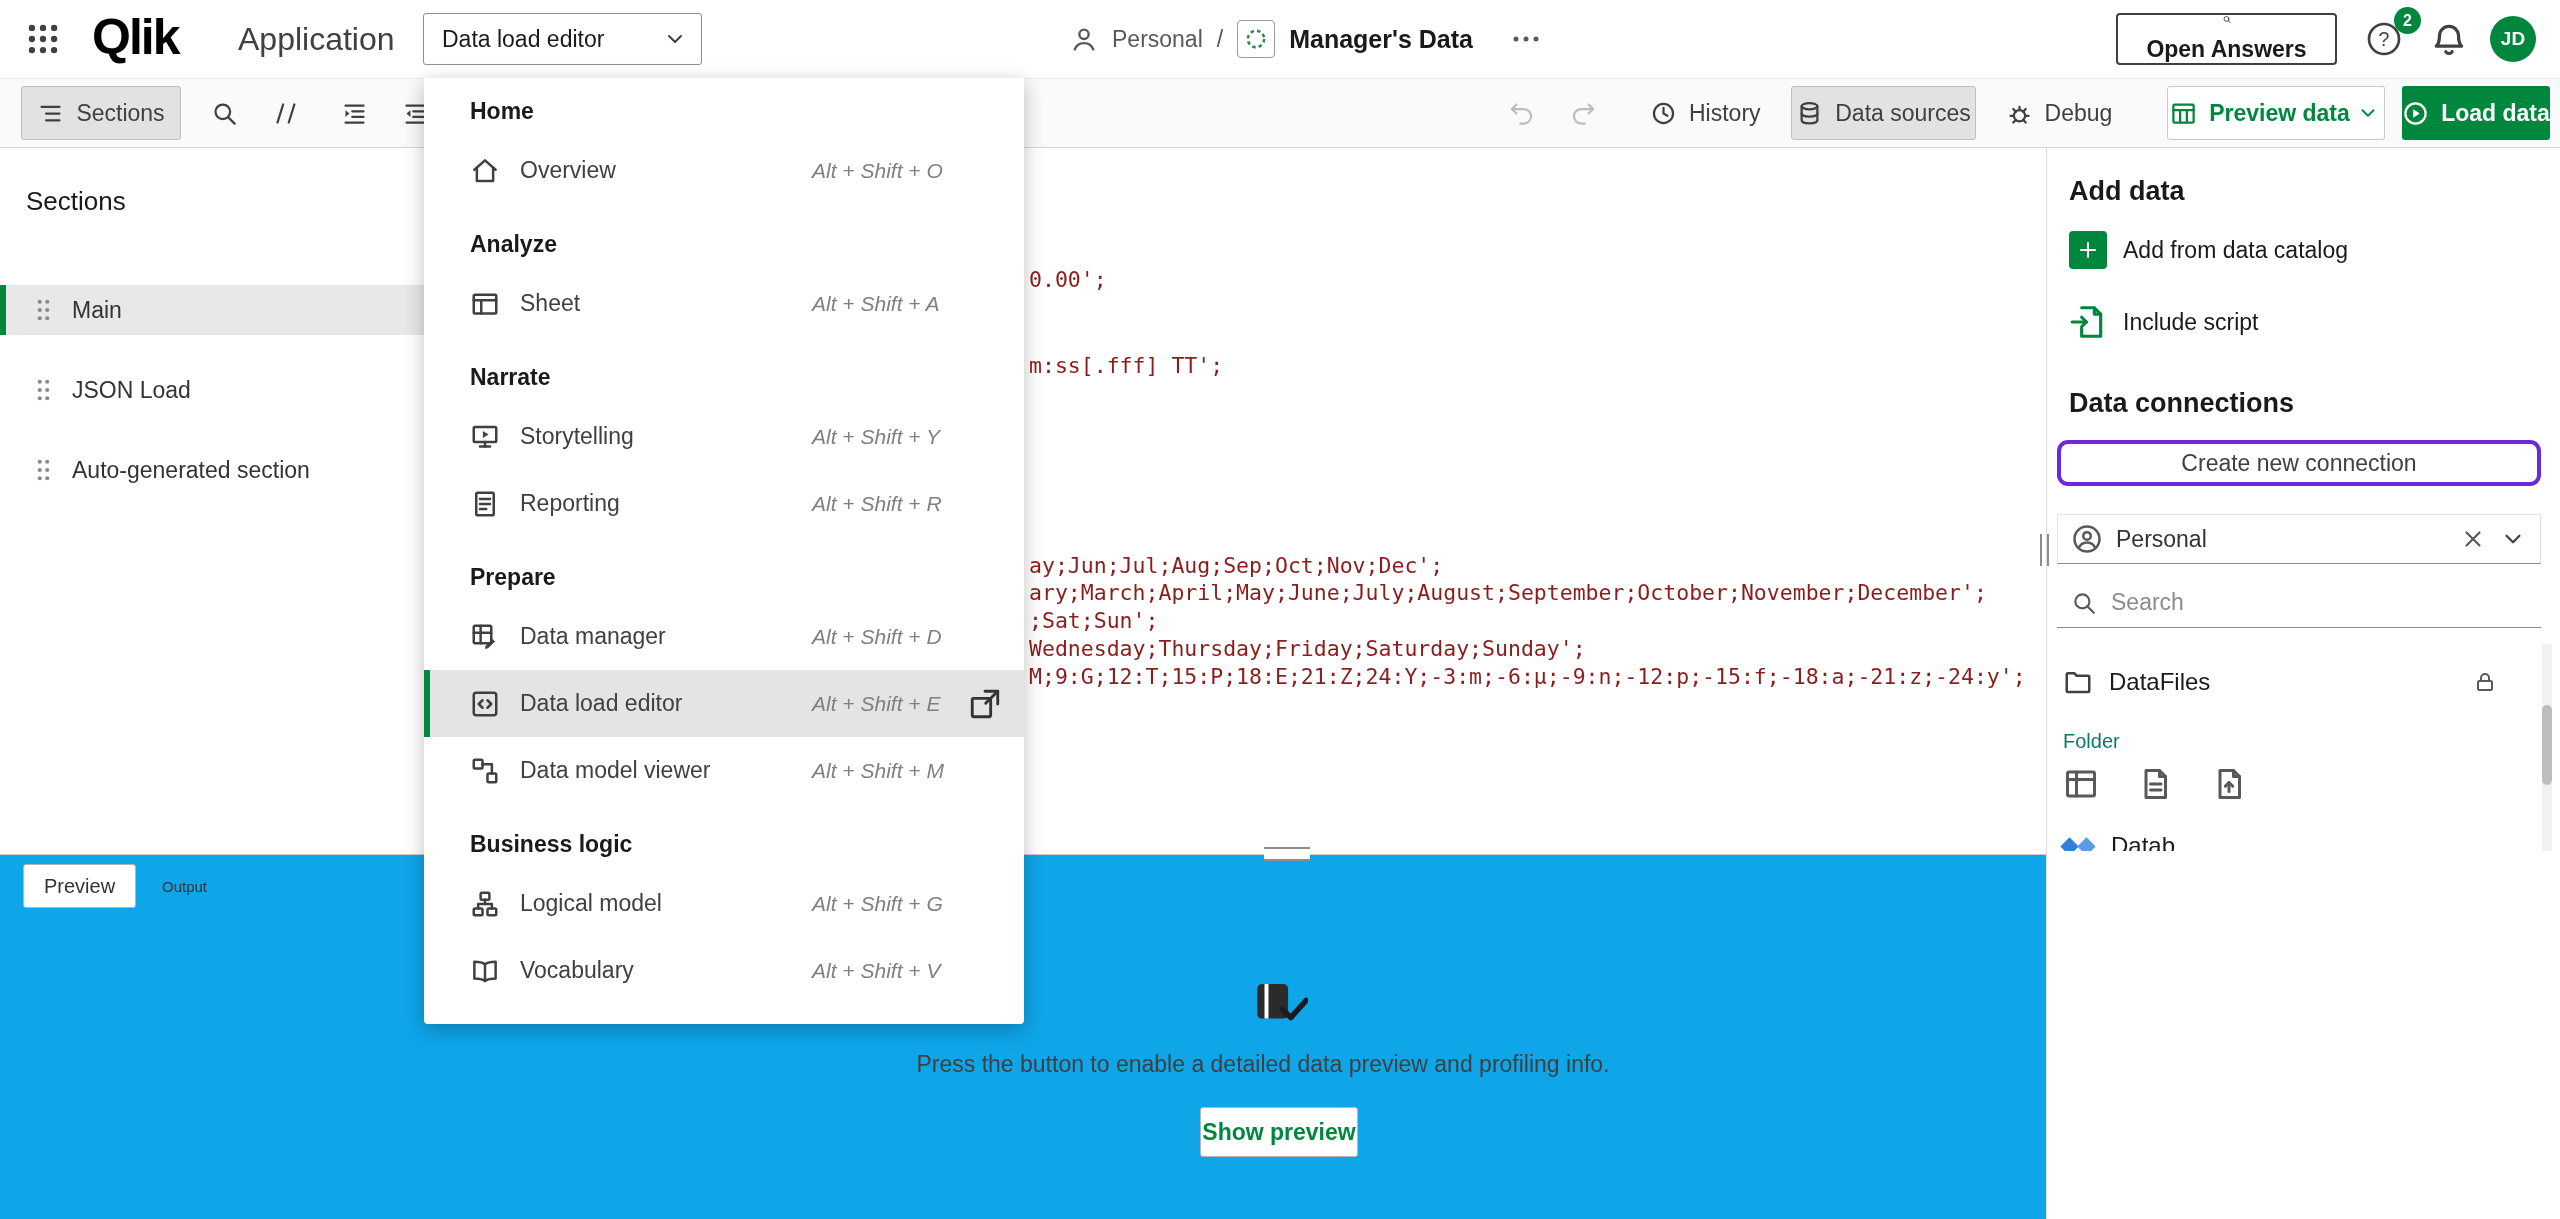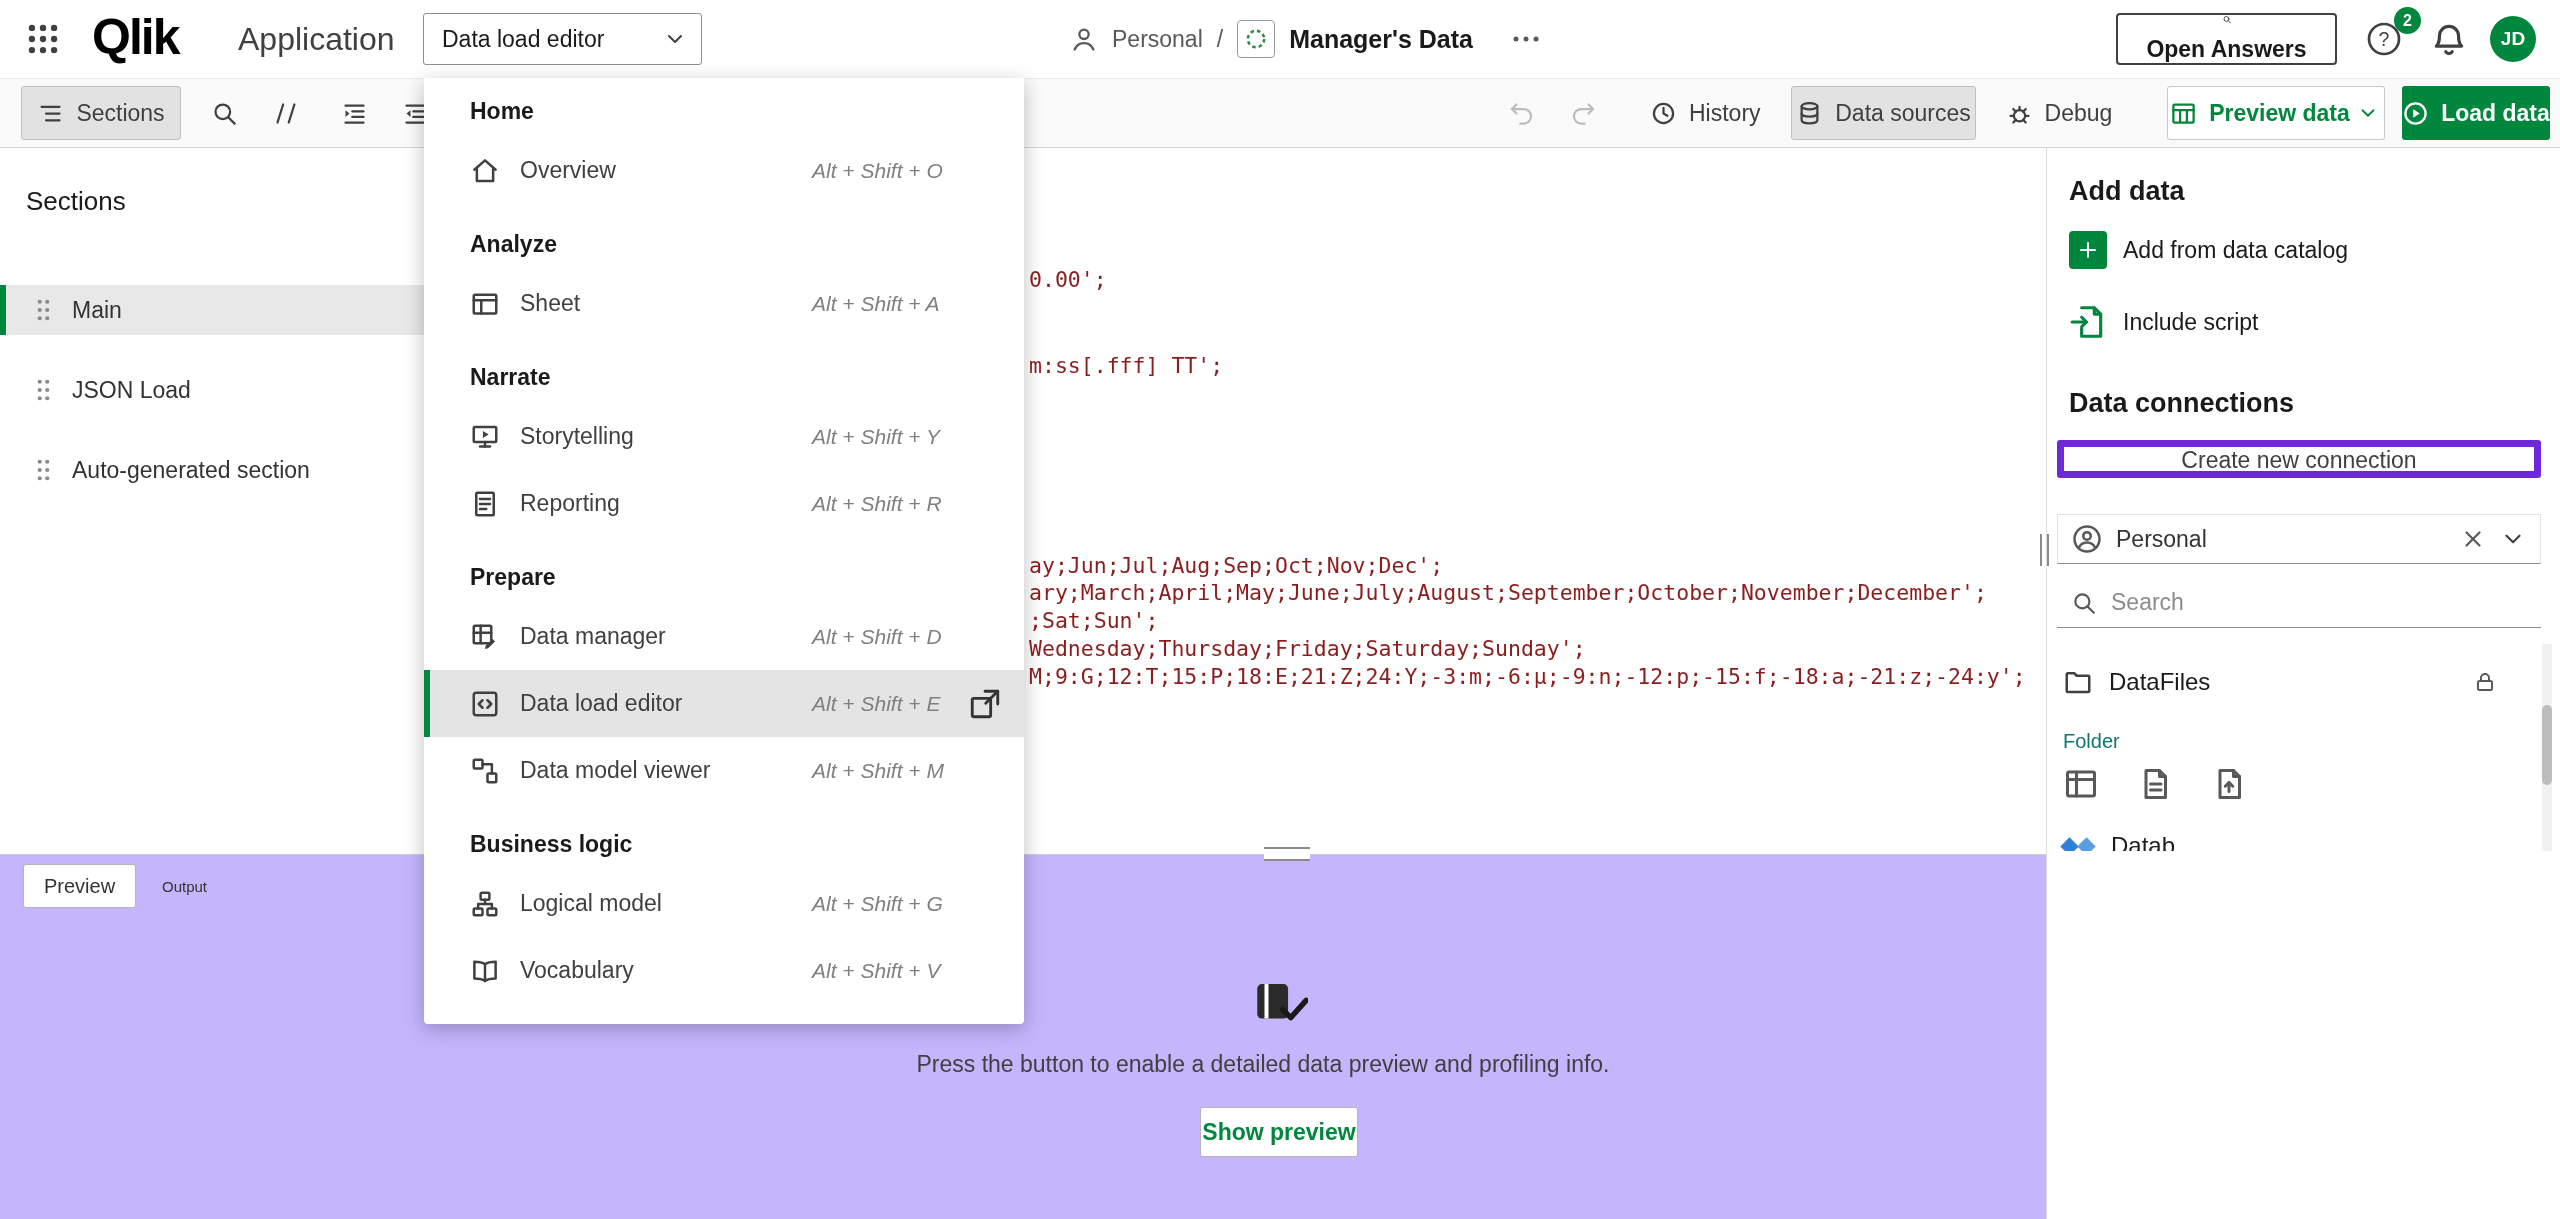--- a/index.html
+++ b/index.html
@@ -69,21 +69,21 @@
   .sp-row .drag { position:absolute; left:36px; top:50%; transform:translateY(-50%);
                   width:15px; height:24px; color:#8a8a8a; }
   .sp-row.selected { background:#e8e8e8; box-shadow:inset 6px 0 0 #00873d; }
 
   
   .code-layer { position:absolute; left:481px; top:148px; width:1565px; height:706px; background:#fff; z-index:5; }
   .code-line { position:absolute; left:548px; font-family:"DejaVu Sans Mono", monospace;
                font-size:21.5px; color:#8b1d1d; white-space:pre; }
 
   
-  .bottom-panel { position:absolute; left:0; top:854px; width:2046px; height:365px; background:#c4b5fd;
+  .bottom-panel { position:absolute; left:0; top:854px; width:2046px; height:365px; background:#0ea5e9;
                   border-top:1px solid #cfcfcf; z-index:10; }
   .bp-handle { position:absolute; left:1264px; top:-8px; width:46px; height:14px; background:#fff;
                border-top:2px solid #8c8c8c; border-bottom:2px solid #8c8c8c; cursor:row-resize; }
   .tab-preview { position:absolute; left:23px; top:9px; height:44px; padding:0 20px; border:1px solid #b5b5b5;
                  border-radius:3px; background:#fff; font-size:20px; color:#333; display:flex; align-items:center; }
   .tab-output { position:absolute; left:142px; top:9px; height:44px; padding:0 20px; font-size:15px;
                 color:#333; display:flex; align-items:center; }
   .es-icon { position:absolute; left:1250px; top:124px; width:58px; height:50px; }
   .empty-text { position:absolute; left:480px; top:196px; width:1566px; text-align:center;
                 font-size:23px; color:#404040; }
@@ -92,22 +92,22 @@
 
   
   .right-panel { position:absolute; left:2046px; top:148px; width:514px; height:1071px; background:#fff;
                  border-left:1px solid #dcdcdc; z-index:10; }
   .rp-h { position:absolute; left:22px; font-size:27px; font-weight:700; color:#1a1a1a; }
   .rp-row { position:absolute; left:22px; height:44px; display:flex; align-items:center; gap:16px;
             font-size:23px; color:#1a1a1a; cursor:pointer; }
   .plus-box { width:38px; height:38px; background:#00873d; border-radius:4px; color:#fff;
               display:flex; align-items:center; justify-content:center; }
   .inc-icon { width:38px; height:38px; color:#00873d; }
-  .create-btn { position:absolute; left:10px; top:292px; width:484px; height:38px; border:7px solid #6d28d9;
-                border-radius:3px; background:#fff; font-size:23px; color:#404040; }
+  .create-btn { position:absolute; left:10px; top:292px; width:484px; height:46px; border:4px solid #6d28d9;
+                border-radius:11px; background:#fff; font-size:23px; color:#404040; }
   .space-combo { position:absolute; left:10px; top:366px; width:484px; height:50px; background:#fff;
                  border:1px solid #e3e3e3; border-bottom:1px solid #8c8c8c; display:flex; align-items:center;
                  gap:14px; padding:0 14px; cursor:pointer; }
   .space-combo .sc-label { font-size:23px; color:#333; }
   .sc-x { margin-left:auto; width:26px; height:26px; color:#595959; }
   .sc-chev { width:26px; height:26px; color:#404040; }
   .rp-search { position:absolute; left:10px; top:430px; width:484px; height:50px;
                border-bottom:1px solid #8c8c8c; display:flex; align-items:center; gap:14px; padding:0 14px; }
   .rp-search input { border:none; outline:none; background:transparent; font-size:23px; color:#333; width:380px; }
   .rp-search input::placeholder { color:#8c8c8c; }

